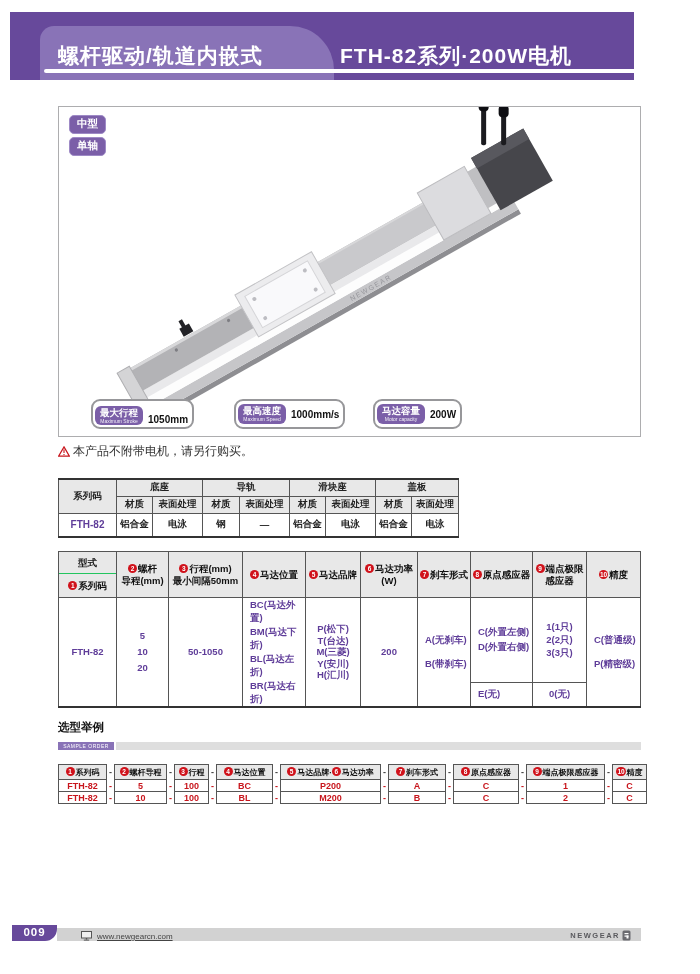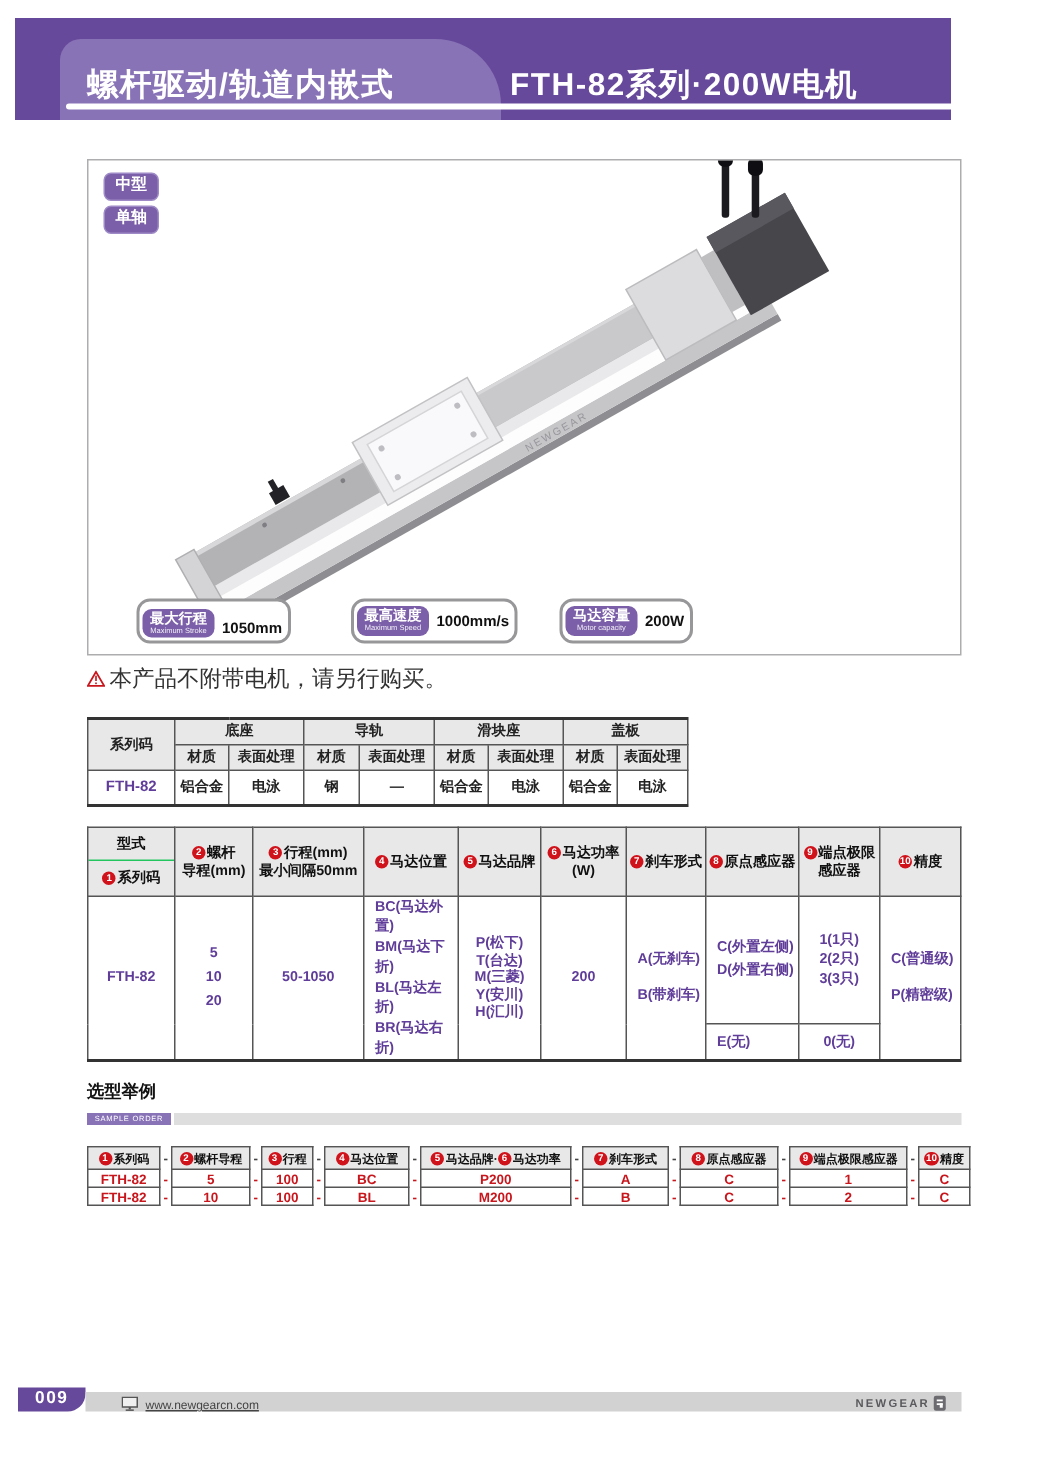--- a/index.html
+++ b/index.html
@@ -26,21 +26,21 @@
   .spec-badge { position:absolute; top:292px; height:30px; background:#fff; border:2px solid #97979A;
                 border-radius:9px; display:flex; align-items:center; padding:2px 4px 2px 2px; }
   .sb1 { left:32px;align-items:flex-end; } .sb2 { left:175px; } .sb3 { left:314px; } .sb4 { left:452px; }
   .spec-label { background:#7B5FA8; border-radius:6px; padding:2px 5px 1px; text-align:center; color:#fff; }
   .spec-label .zh { font-size:9.5px; font-weight:bold; white-space:nowrap; line-height:1.15; }
   .spec-label .en { font-size:5px; white-space:nowrap; line-height:1.1; opacity:.9; }
   .spec-value { font-size:10px; font-weight:bold; color:#111; margin-left:5px; white-space:nowrap; }
 
   
   .note { position:absolute; left:58px; top:443px; display:flex; align-items:center; gap:3px;
-          font-size:15px; color:#333; }
+          font-size:12px; color:#333; }
 
   
   table { border-collapse:collapse; table-layout:fixed; }
   .cnum { display:inline-block; min-width:9px; height:9px; padding:0 1px; border-radius:5px;
           background:#D0121B; color:#fff; font-size:6.5px; font-weight:bold; line-height:9px;
           text-align:center; margin-right:1px; vertical-align:1px; }
 
   
   .materials { position:absolute; left:58px; top:478px; width:400px;
                border-top:2px solid #333; border-bottom:2px solid #333; }

